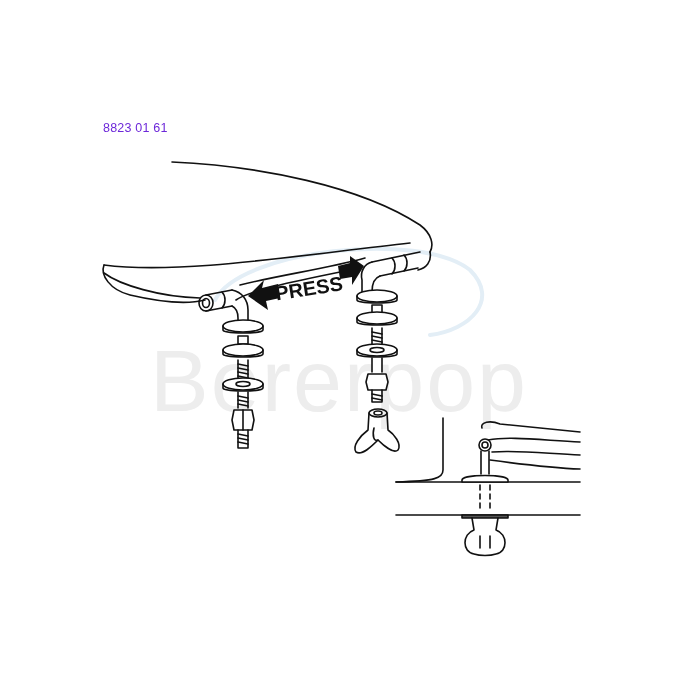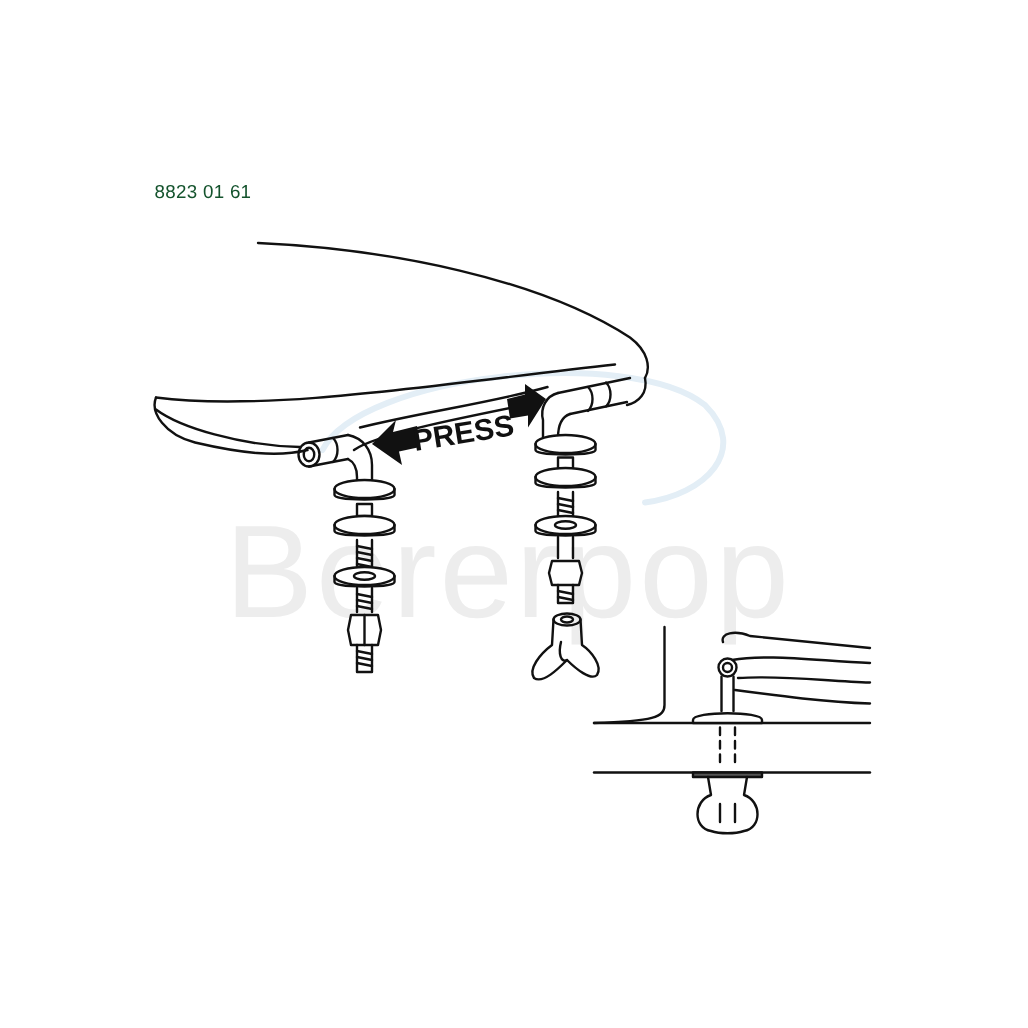--- a/index.html
+++ b/index.html
@@ -1,19 +1,19 @@
 <!DOCTYPE html>
 <html><head>
 <meta charset="utf-8">
 <style>
   html, body { margin: 0; padding: 0; background: #ffffff; }
   body { width: 685px; height: 685px; position: relative; overflow: hidden;
          font-family: "Liberation Sans", sans-serif; }
   .code { position: absolute; left: 103px; top: 121px; font-size: 12.5px;
-          color: #14532d; letter-spacing: 0.2px; }
+          color: #6d28d9; letter-spacing: 0.2px; }
   .wm { position: absolute; left: 150px; top: 330px; font-size: 88px; color: #ededed;
         font-family: "Liberation Sans", sans-serif; letter-spacing: 2px; }
   svg { position: absolute; left: 0; top: 0; }
 </style>
 </head>
 <body>
 
 <div class="wm">Bererpop</div>
 
 <svg width="685" height="685" viewBox="0 0 685 685" fill="none" stroke="#111" stroke-width="1.6" stroke-linecap="round" stroke-linejoin="round">

